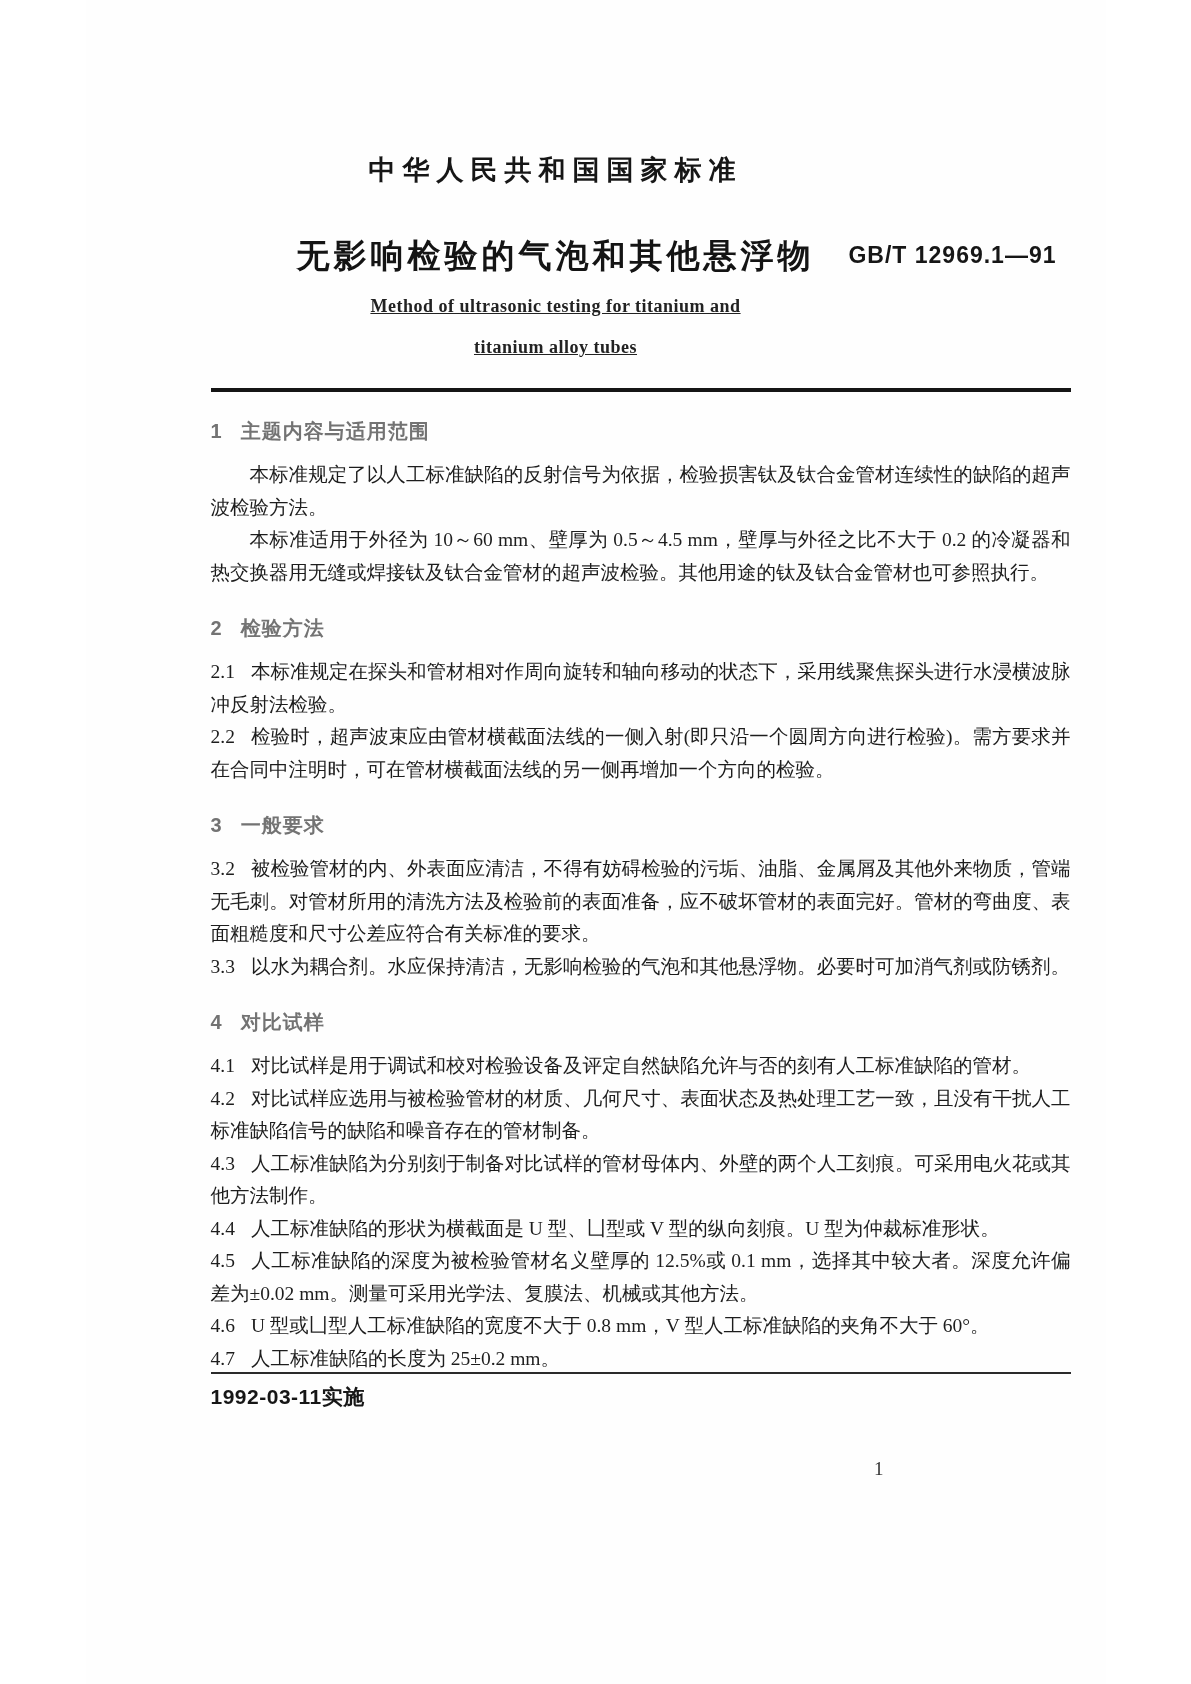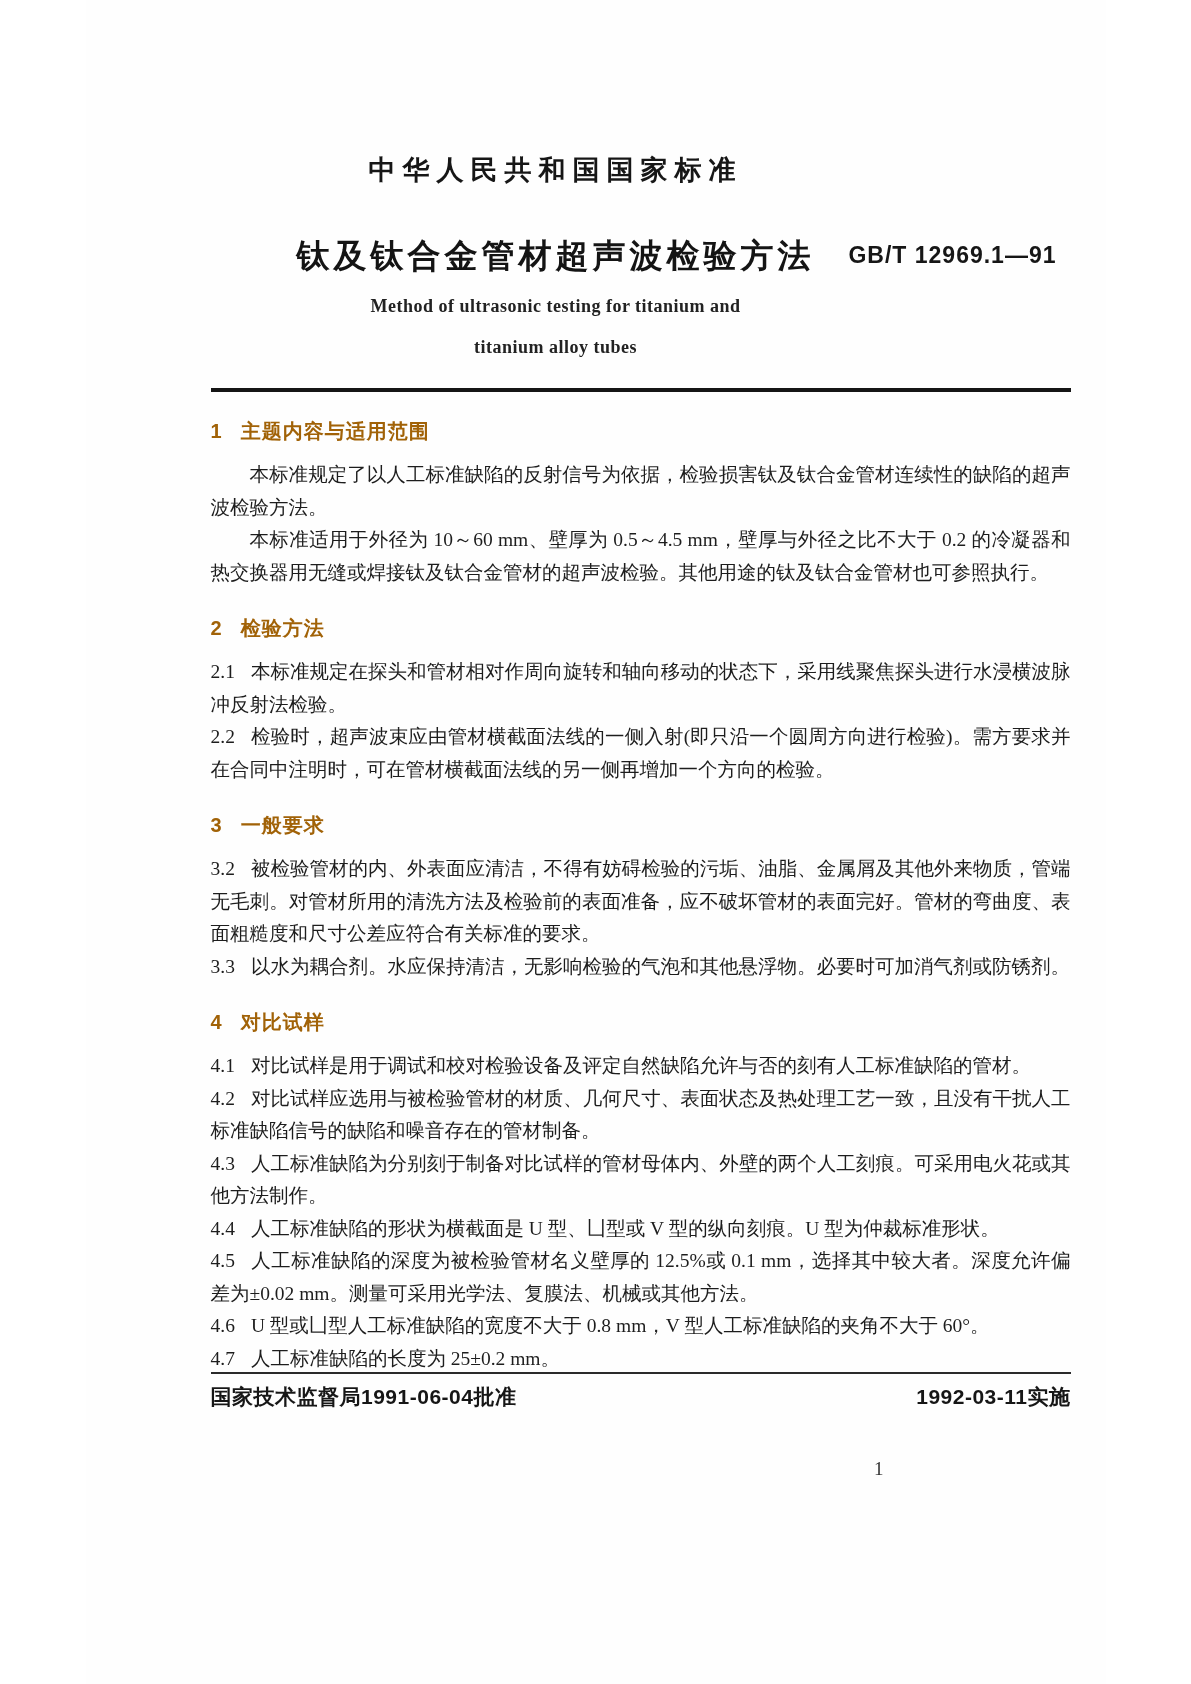--- a/index.html
+++ b/index.html
@@ -57,35 +57,36 @@
     white-space: nowrap;
   }
   .en-title {
     width: 690px;
     text-align: center;
     font-weight: bold;
     font-size: 18px;
     color: #222;
     margin-top: 14px;
     letter-spacing: 0.5px;
+    text-decoration: underline;
   }
   .en-title.second { margin-top: 20px; }
   .head-rule {
     margin-top: 30px;
     width: 860px;
     height: 4px;
     background: #151515;
   }
   .body-text { margin-top: 4px; }
   .section-heading {
     margin: 26px 0 14px 0;
     font-family: "Liberation Sans", "DejaVu Sans", sans-serif;
     font-weight: bold;
     font-size: 20px;
-    color: #a16207;
+    color: #737373;
     letter-spacing: 1px;
   }
   .section-heading .sec-num { margin-right: 18px; }
   p.para, p.clause {
     margin: 0;
     font-size: 19.5px;
     line-height: 32.5px;
     text-align: justify;
     color: #1d1d1d;
   }
@@ -116,21 +117,21 @@
 </style>
 </head>
 <body>
 
 <div class="page">
   <div class="content">
 
     <div class="std-header">中华人民共和国国家标准</div>
 
     <div class="title-row">
-      <div class="title-cn">钛及钛合金管材超声波检验方法</div>
+      <div class="title-cn">无影响检验的气泡和其他悬浮物</div>
       <div class="std-code">GB/T 12969.1—91</div>
     </div>
 
     <div class="en-title">Method of ultrasonic testing for titanium and</div>
     <div class="en-title second">titanium alloy tubes</div>
 
     <div class="head-rule"></div>
 
     <div class="body-text">
 
@@ -190,18 +191,17 @@
         </p>
         <p class="clause">
           <span class="clause-num">4.7</span><span>人工标准缺陷的长度为 25±0.2 mm。</span>
         </p>
       </div>
 
     </div>
   </div>
 
   <div class="footer">
-    <span>国家技术监督局1991-06-04批准</span>
     <span>1992-03-11实施</span>
   </div>
 
   <div class="page-number">1</div>
 </div>
 
 </body></html>

